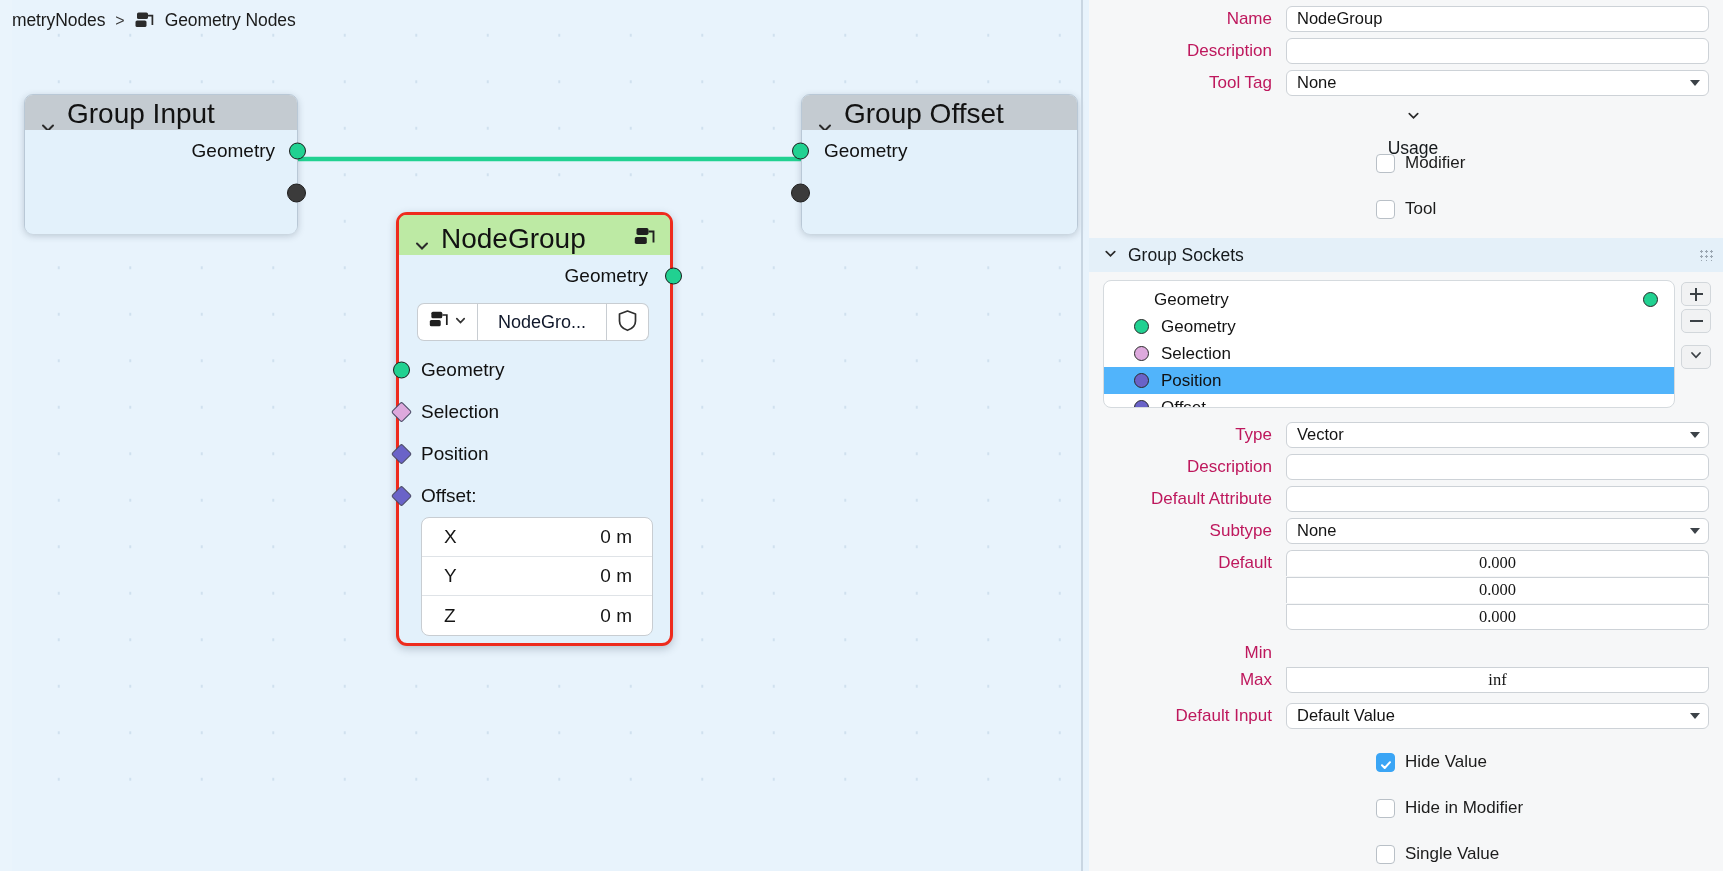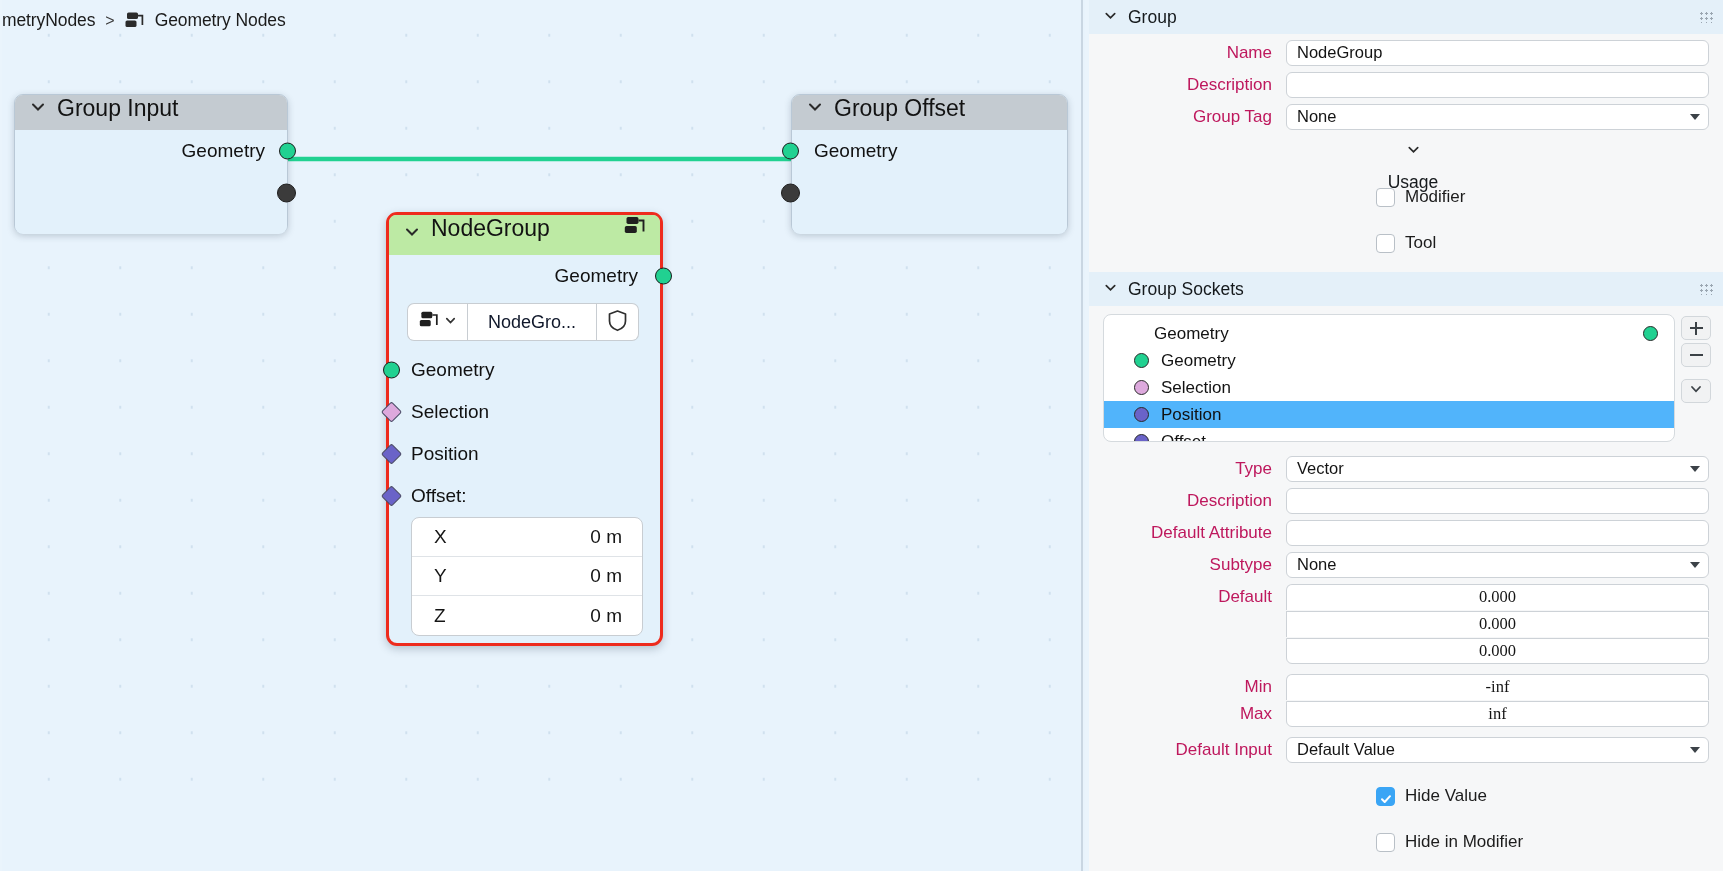--- a/index.html
+++ b/index.html
@@ -7,21 +7,21 @@
     margin: 0; padding: 0;
     width: 1723px; height: 871px;
     overflow: hidden;
     font-family: "Liberation Sans", sans-serif;
     background: #eaf4fc;
   }
   #app { position: relative; width: 1723px; height: 871px; }
 
   
   #canvas {
-    position: absolute; left: 2px; top: 0;
+    position: absolute; left: 12px; top: 0;
     width: 1083px; height: 871px;
     background-color: #e8f3fc;
     background-image: radial-gradient(circle, #cfe0ee 1.1px, transparent 1.2px);
     background-size: 71.5px 46.5px;
     background-position: 11px 12px;
     overflow: hidden;
   }
   #canvas-bottom-strip {
     position: absolute; left: 0; top: 793px; width: 1083px; height: 78px;
     background: #e8f3fc;
@@ -46,23 +46,23 @@
 
   
   .node {
     position: absolute;
     border-radius: 9px;
     background: #e3f1fb;
   }
   .node .node-header {
     height: 35px;
     border-radius: 8px 8px 0 0;
-    display: flex; align-items: flex-start;
+    display: flex; align-items: flex-end;
     padding-left: 14px;
-    font-size: 23px;
+    font-size: 28px;
     color: #121212;
     gap: 10px;
   }
   .node .hdr-chev { width: 18px; height: 18px; flex: none; }
   .node-body { position: relative; }
 
   .socket-row {
     position: relative; height: 42px;
     display: flex; align-items: center;
     font-size: 19px; color: #111;
@@ -399,40 +399,31 @@
 
       </div>
     </div>
 
     <div id="canvas-bottom-strip"></div>
   </div>
   <div id="canvas-edge"></div>
 
   <div id="sidebar">
 
-    <div class="panel-header">
-      <span>
-        <svg width="15" height="15" viewBox="0 0 16 16">
-            <path d="M3.5 6 L8 10.4 L12.5 6" stroke="#2a2a2a" stroke-width="1.8" fill="none" stroke-linecap="round"></path>
-          </svg>
-      </span>
-      <span>Group</span>
-      <span class="grip"></span>
-    </div>
 
     <div class="field-row">
       <div class="field-label">Name</div>
       <div class="field-ctl">NodeGroup</div>
     </div>
     <div class="field-row">
       <div class="field-label">Description</div>
       <div class="field-ctl"></div>
     </div>
     <div class="field-row">
-      <div class="field-label">Group Tag</div>
+      <div class="field-label">Tool Tag</div>
       <div class="field-ctl select">
         <span>None</span>
         <span class="sel-arrow"></span>
       </div>
     </div>
 
     <div class="panel-header sub" style="margin-top:11px;">
       <span>
         <svg width="15" height="15" viewBox="0 0 16 16">
             <path d="M3.5 6 L8 10.4 L12.5 6" stroke="#2a2a2a" stroke-width="1.8" fill="none" stroke-linecap="round"></path>
@@ -536,21 +527,20 @@
       <div class="field-label"></div>
       <div class="field-ctl numeric" style="border-radius:0;border-bottom:none;">0.000</div>
     </div>
     <div class="field-row" style="margin-top:0;">
       <div class="field-label"></div>
       <div class="field-ctl numeric" style="border-radius:0 0 6px 6px;">0.000</div>
     </div>
 
     <div class="field-row" style="margin-top:9px;">
       <div class="field-label">Min</div>
-      <div class="field-ctl numeric" style="border-radius:6px 6px 0 0;border-bottom:none;">-inf</div>
     </div>
     <div class="field-row" style="margin-top:0;">
       <div class="field-label">Max</div>
       <div class="field-ctl numeric" style="border-radius:0 0 6px 6px;">inf</div>
     </div>
 
     <div class="field-row" style="margin-top:9px;">
       <div class="field-label">Default Input</div>
       <div class="field-ctl select">
         <span>Default Value</span>

